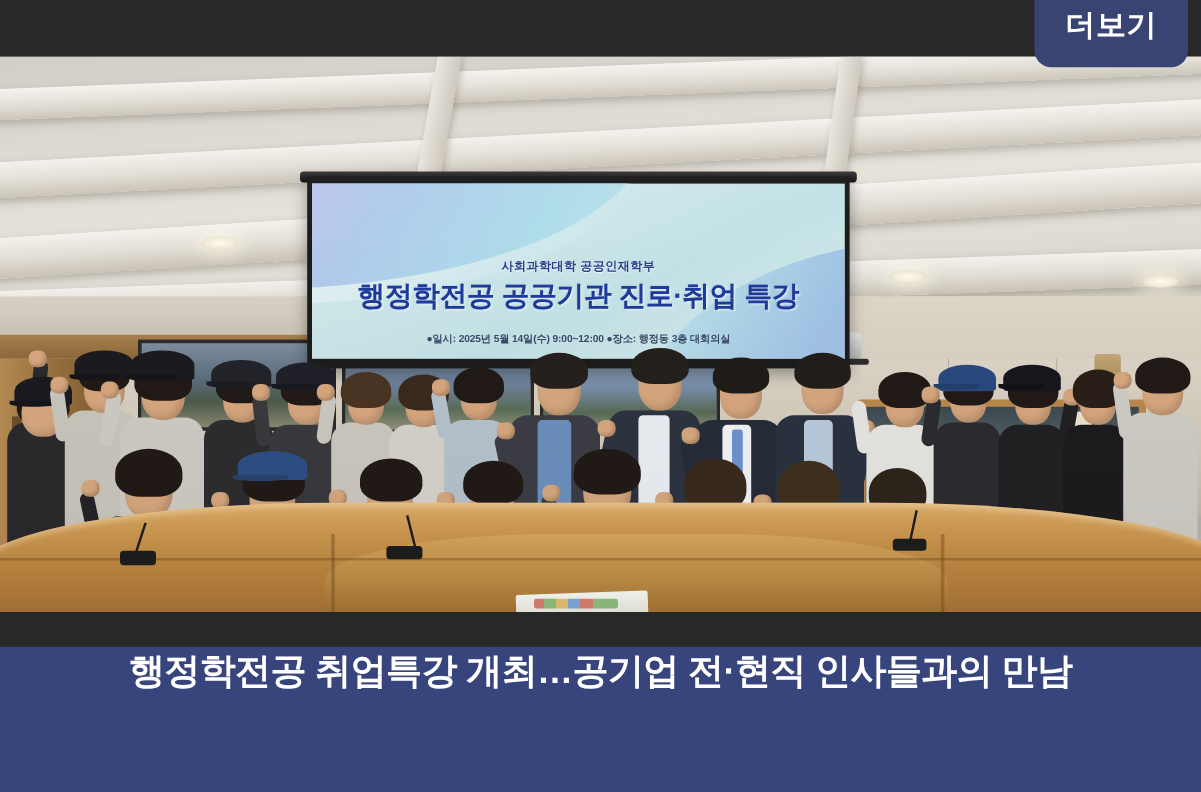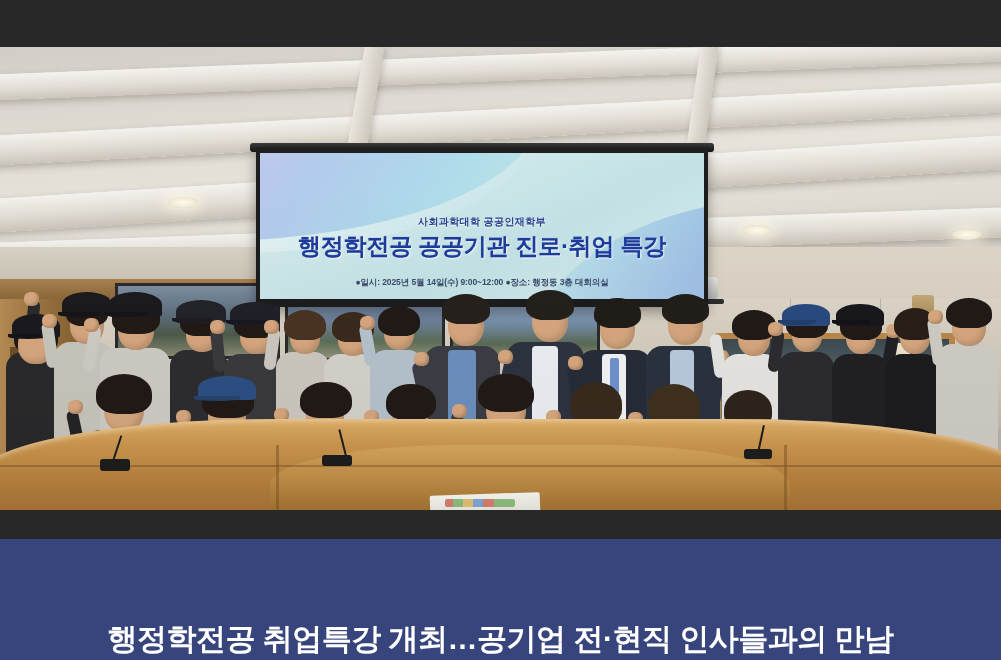--- a/index.html
+++ b/index.html
@@ -333,21 +333,21 @@
   
   .dark-strip {
     position:absolute; left:0; top:510px; width:1001px; height:29px;
     background:#282828;
     z-index:20;
   }
   .caption-band {
     position:absolute; left:0; top:539px; width:1001px; height:121px;
     background:#38457c;
     z-index:20;
-    display:flex; align-items:flex-end; justify-content:center;
+    display:flex; align-items:flex-start; justify-content:center;
   }
   .caption-text {
     color:#ffffff;
     font-size:30px;
     font-weight:bold;
     letter-spacing:-0.5px;
     text-align:center;
     white-space:nowrap;
   }
 </style>
@@ -641,19 +641,20 @@
     <div class="mic-stem" style="left:760px; top:378px; height:28px; transform:rotate(12deg);"></div>
     <div class="mic" style="left:744px; top:402px; width:28px; height:10px;"></div>
 
     <div class="paper"></div>
     <div class="paper-dots"></div>
 
     <div class="photo-shade"></div>
   </div>
 
   <div class="topbar"></div>
+  <button class="more-btn">더보기</button>
 
   <div class="dark-strip"></div>
   <div class="caption-band">
     <div class="caption-text">행정학전공 취업특강 개최…공기업 전·현직 인사들과의 만남</div>
   </div>
 
 </div>
 
 </body></html>

